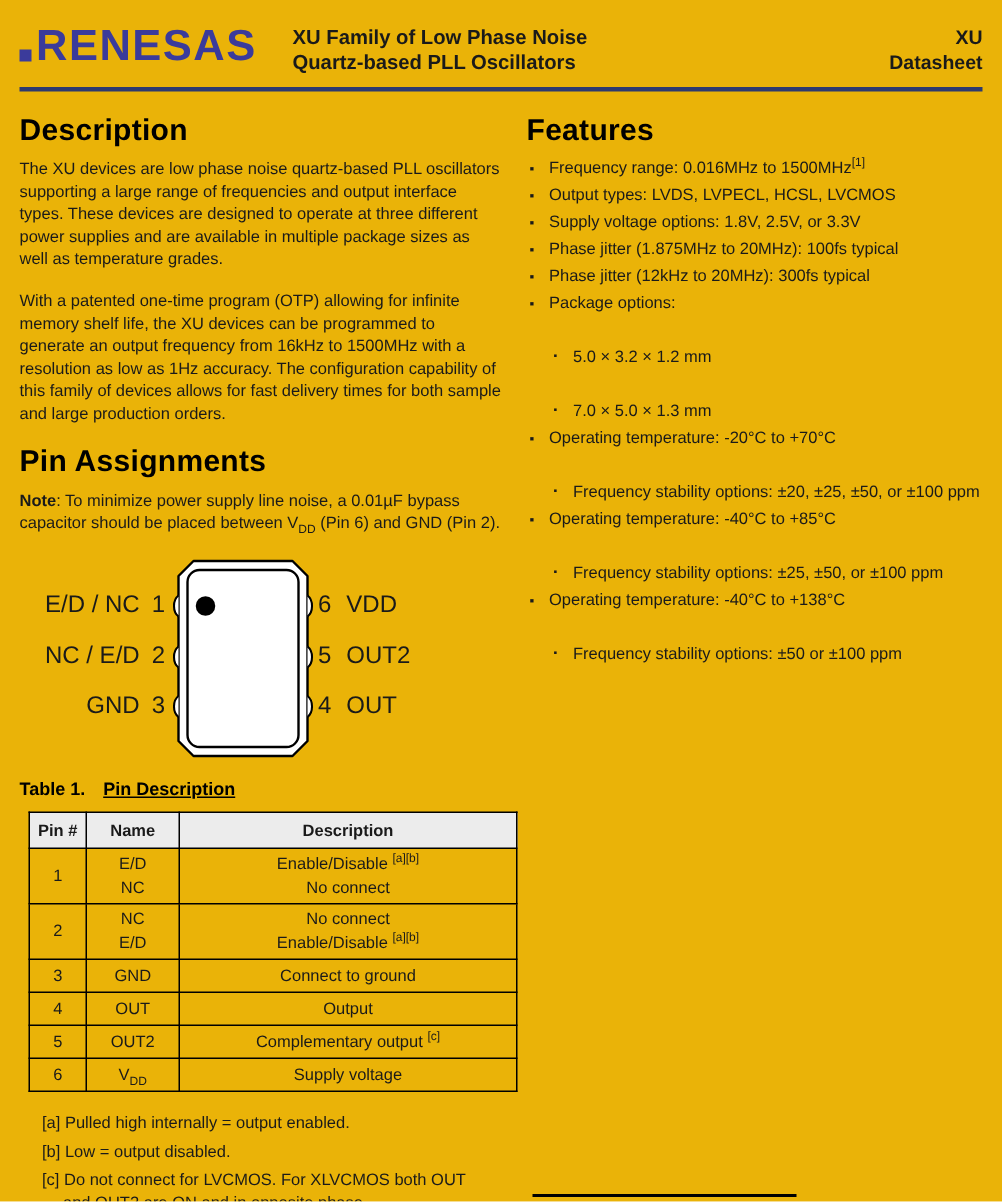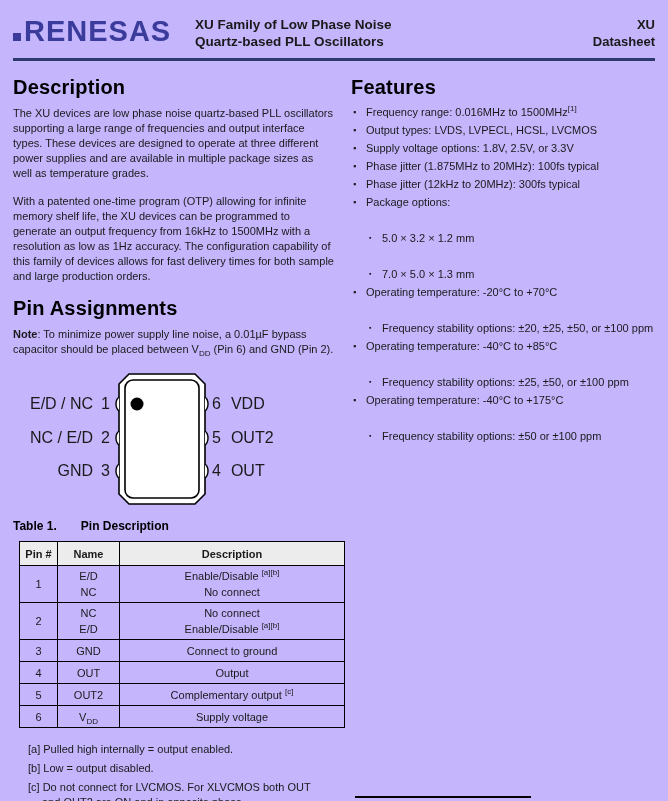--- a/index.html
+++ b/index.html
@@ -1,18 +1,18 @@
 <!DOCTYPE html>
 <html><head>
 <meta charset="utf-8">
 <style>
   html,body { margin:0; padding:0; background:#ffffff; }
   .page {
     position:relative; width:668px; height:801px; box-sizing:border-box;
-    padding:10px 13px; background:#c4b5fd; overflow:hidden;
+    padding:10px 13px; background:#eab308; overflow:hidden;
     font-family:"Liberation Sans", sans-serif; color:#1a1a1a;
   }
   
   .header { display:flex; align-items:flex-start; }
   .logo-wrap { width:182px; padding-top:8px; }
   .logo { display:inline-flex; align-items:flex-end; color:#3b3b9b; }
   .logo-square { width:8px; height:8px; background:#3b3b9b; margin:0 3px 3px 0; }
   .logo-text { font-weight:bold; font-size:29px; line-height:26px; letter-spacing:1px; }
   .header-title { flex:1; font-weight:bold; font-size:13.5px; line-height:17px; padding-top:6px; }
   .header-right { text-align:right; font-weight:bold; font-size:13px; line-height:17px; padding-top:6px; }
@@ -37,21 +37,21 @@
   .note { margin-bottom:0; }
   .pin-diagram { position:relative; height:136px; margin-top:14px; }
   .pkg-svg { position:absolute; left:101px; top:0; }
   .pin-row { position:absolute; font-size:16px; line-height:12px; }
   .pin-row.left { left:0; width:97px; text-align:right; }
   .pin-row.right { left:199px; text-align:left; }
   .pin-row .num-l { margin-left:8px; }
   .pin-row .lbl-r { margin-left:10px; }
   
   .table-title { margin-top:12px; font-size:12px; line-height:14px; font-weight:bold; color:#000; }
-  .table-title .tt { margin-left:24px; }
+  .table-title .tt { margin-left:12px;text-decoration:underline; }
   table.pins { border-collapse:collapse; table-layout:fixed; width:325px; margin:8px 0 0 6px; }
   table.pins th, table.pins td { border:1px solid #000; text-align:center; vertical-align:middle; font-size:11px; padding:0 2px; }
   table.pins thead th { height:23px; font-weight:bold; background:#ececec; }
   tr.tall td { height:36px; line-height:16px; }
   tr.short td { height:21px; }
   .footnotes { margin:14px 0 0 15px; font-size:11px; line-height:15px; width:300px; }
   .footnotes div { padding-left:14px; text-indent:-14px; margin-bottom:4px; }
   
   .bottom-rule { position:absolute; left:355px; top:796px; width:176px; border-top:2px solid #000; }
 </style>
@@ -183,20 +183,20 @@
         <li class="lvl1">Supply voltage options: 1.8V, 2.5V, or 3.3V</li>
         <li class="lvl1">Phase jitter (1.875MHz to 20MHz): 100fs typical</li>
         <li class="lvl1">Phase jitter (12kHz to 20MHz): 300fs typical</li>
         <li class="lvl1">Package options:</li>
         <li class="lvl2">5.0 × 3.2 × 1.2 mm</li>
         <li class="lvl2">7.0 × 5.0 × 1.3 mm</li>
         <li class="lvl1">Operating temperature: -20°C to +70°C</li>
         <li class="lvl2">Frequency stability options: ±20, ±25, ±50, or ±100 ppm</li>
         <li class="lvl1">Operating temperature: -40°C to +85°C</li>
         <li class="lvl2">Frequency stability options: ±25, ±50, or ±100 ppm</li>
-        <li class="lvl1">Operating temperature: -40°C to +175°C</li>
+        <li class="lvl1">Operating temperature: -40°C to +138°C</li>
         <li class="lvl2">Frequency stability options: ±50 or ±100 ppm</li>
       </ul>
     </div>
   </div>
 
   <div class="bottom-rule"></div>
 </div>
 
 </body></html>

